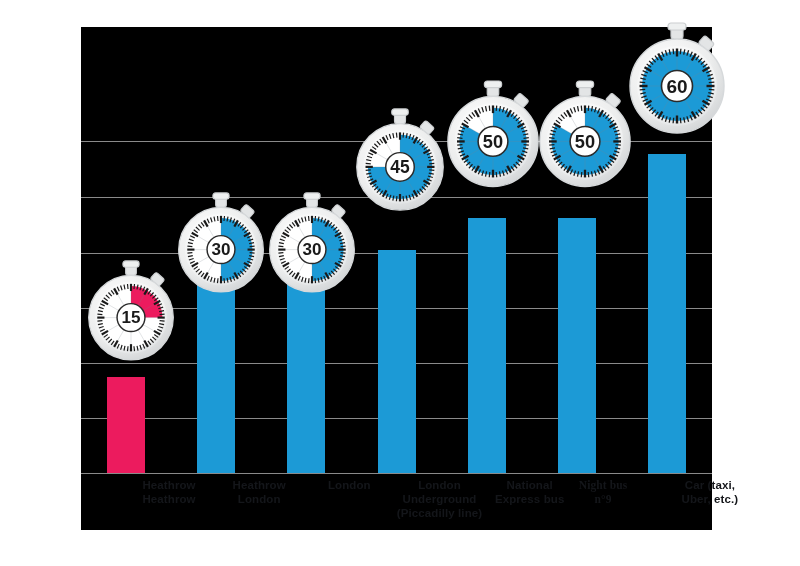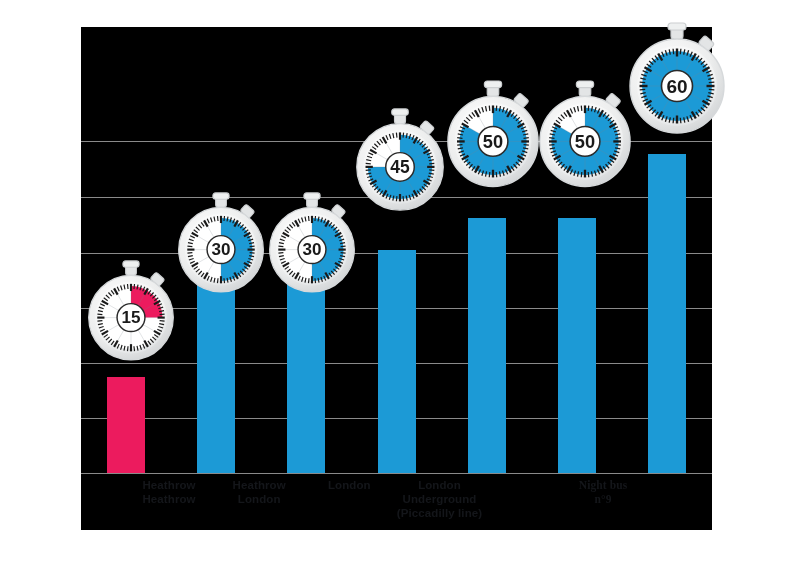--- a/index.html
+++ b/index.html
@@ -765,16 +765,18 @@
           <text x="50" y="64" text-anchor="middle" dominant-baseline="central" font-family="Liberation Sans, sans-serif" font-size="19" font-weight="bold" fill="#1a1a1a">60</text>
         </svg>
       </div>
     </div>
 
   <div id="xlabels">
       <div class="xlabel" style="left: -4.92857px;"><span>Heathrow</span><br><span>Heathrow</span></div>
       <div class="xlabel" style="left: 85.2143px;"><span>Heathrow</span><br><span>London</span></div>
       <div class="xlabel" style="left: 175.357px;"><span>London</span></div>
       <div class="xlabel" style="left: 265.5px;"><span>London</span><br><span>Underground</span><br><span>(Piccadilly line)</span></div>
+      <div class="xlabel" style="left: 355.643px;"><span>National</span><br><span>Express bus</span></div>
       <div class="xlabel" style="left: 429px; font-family: Liberation Serif, serif;"><span>Night bus</span><br><span>n°9</span></div>
+      <div class="xlabel" style="left: 535.929px;"><span>Car (taxi,</span><br><span>Uber, etc.)</span></div>
     </div>
 
 </div>
 
 </body></html>

